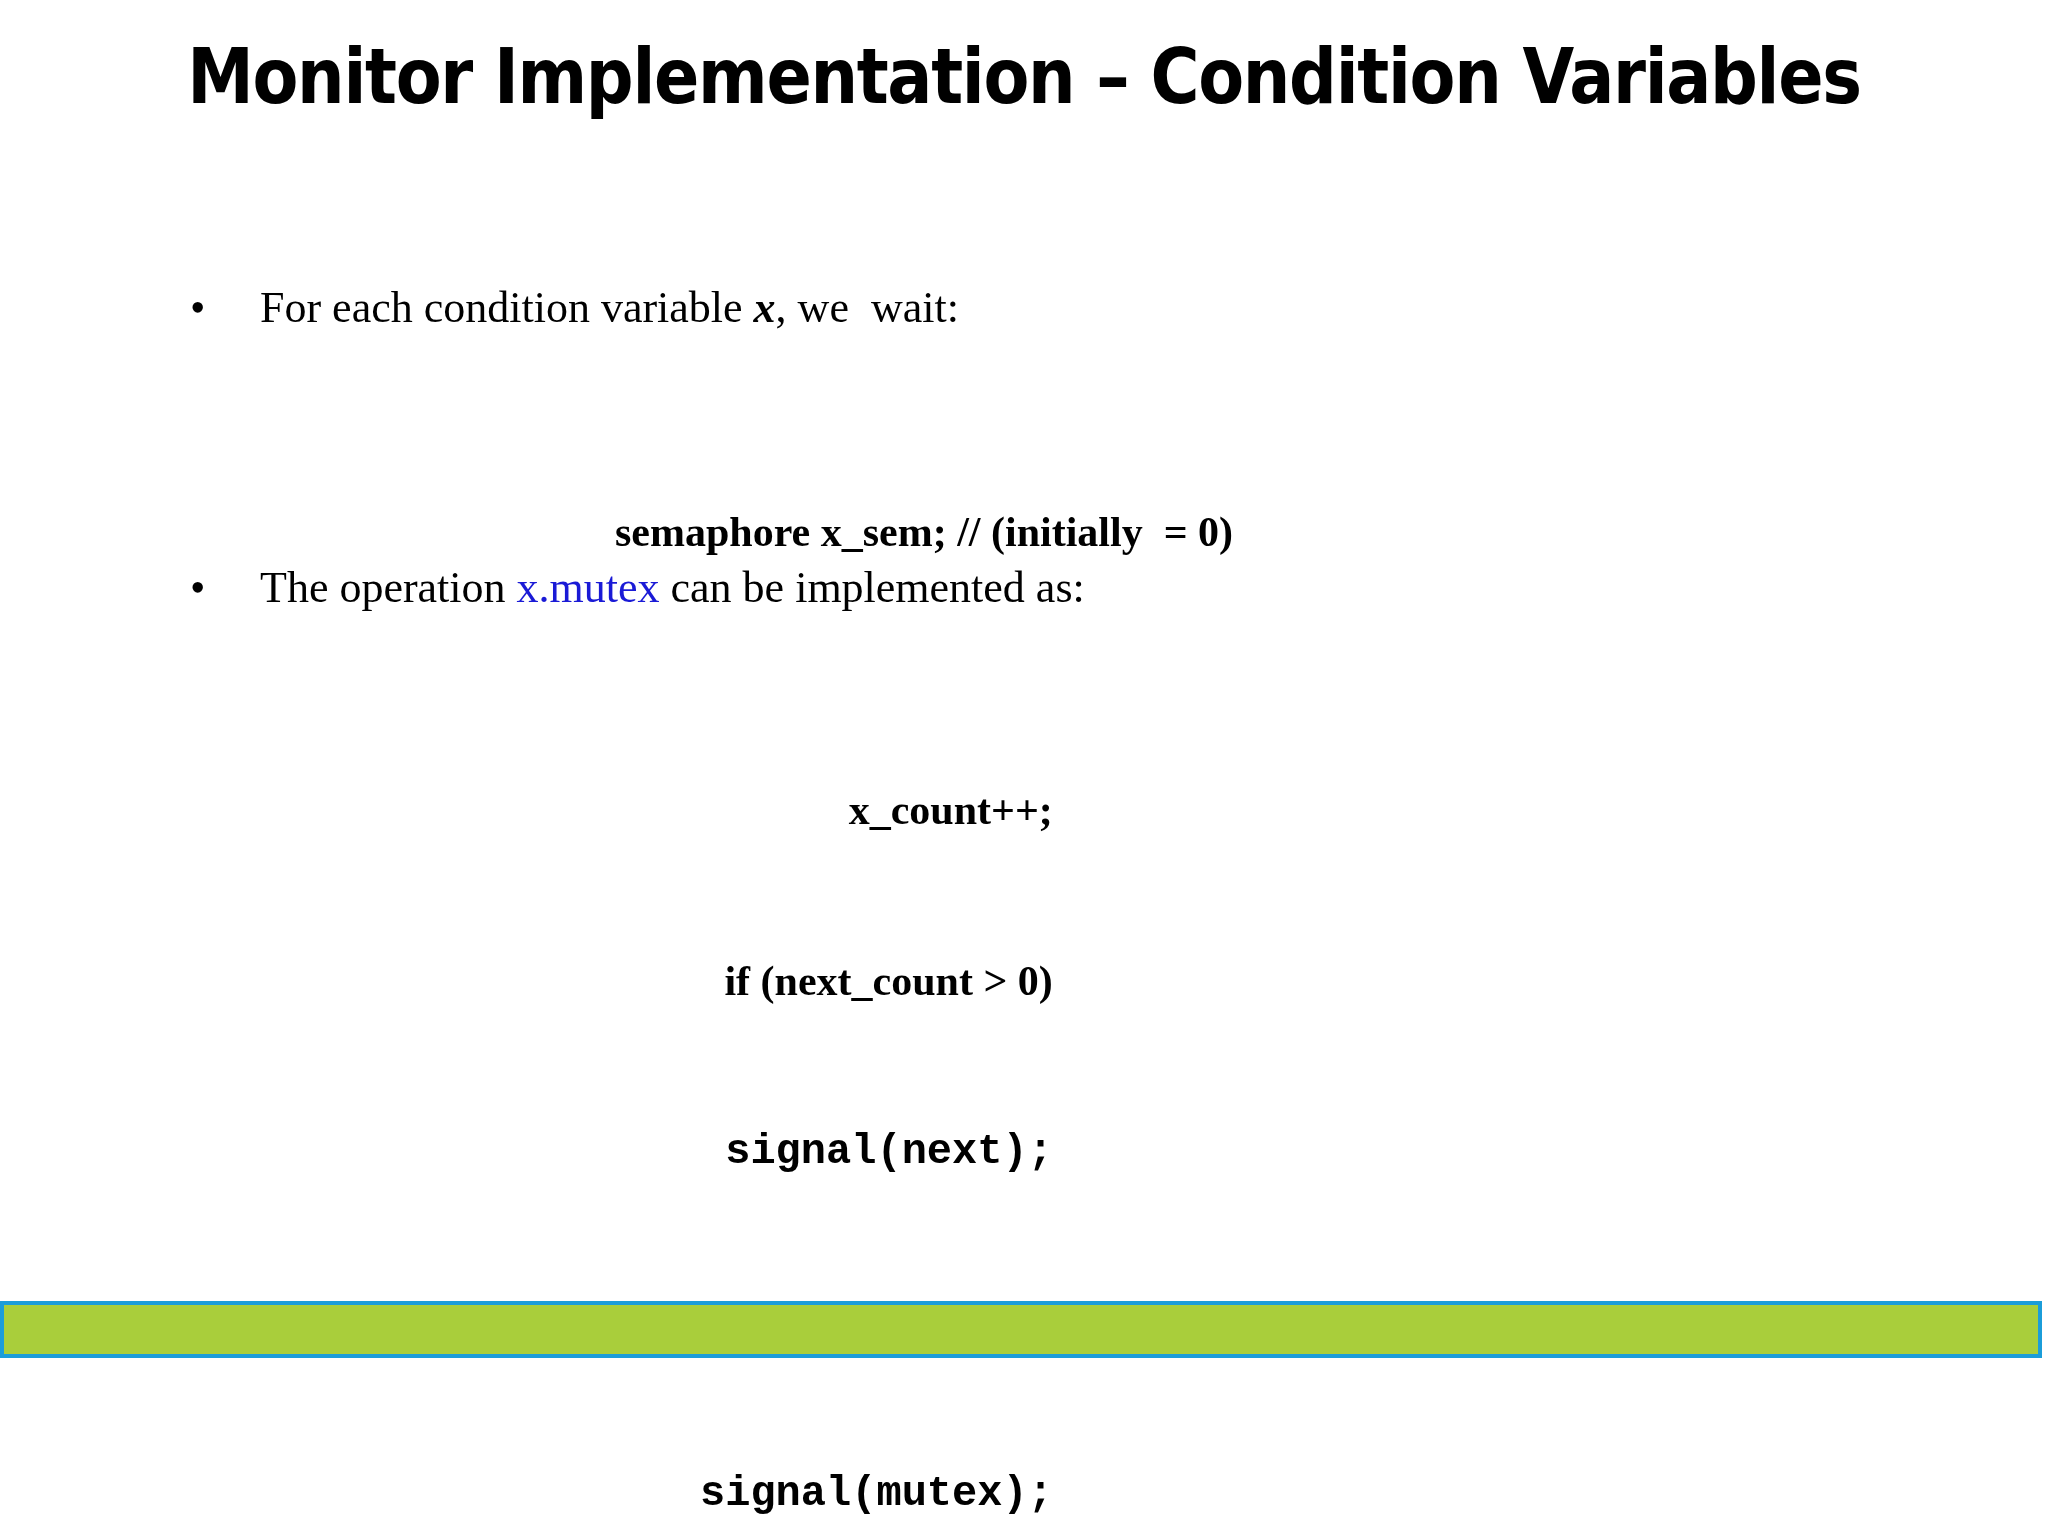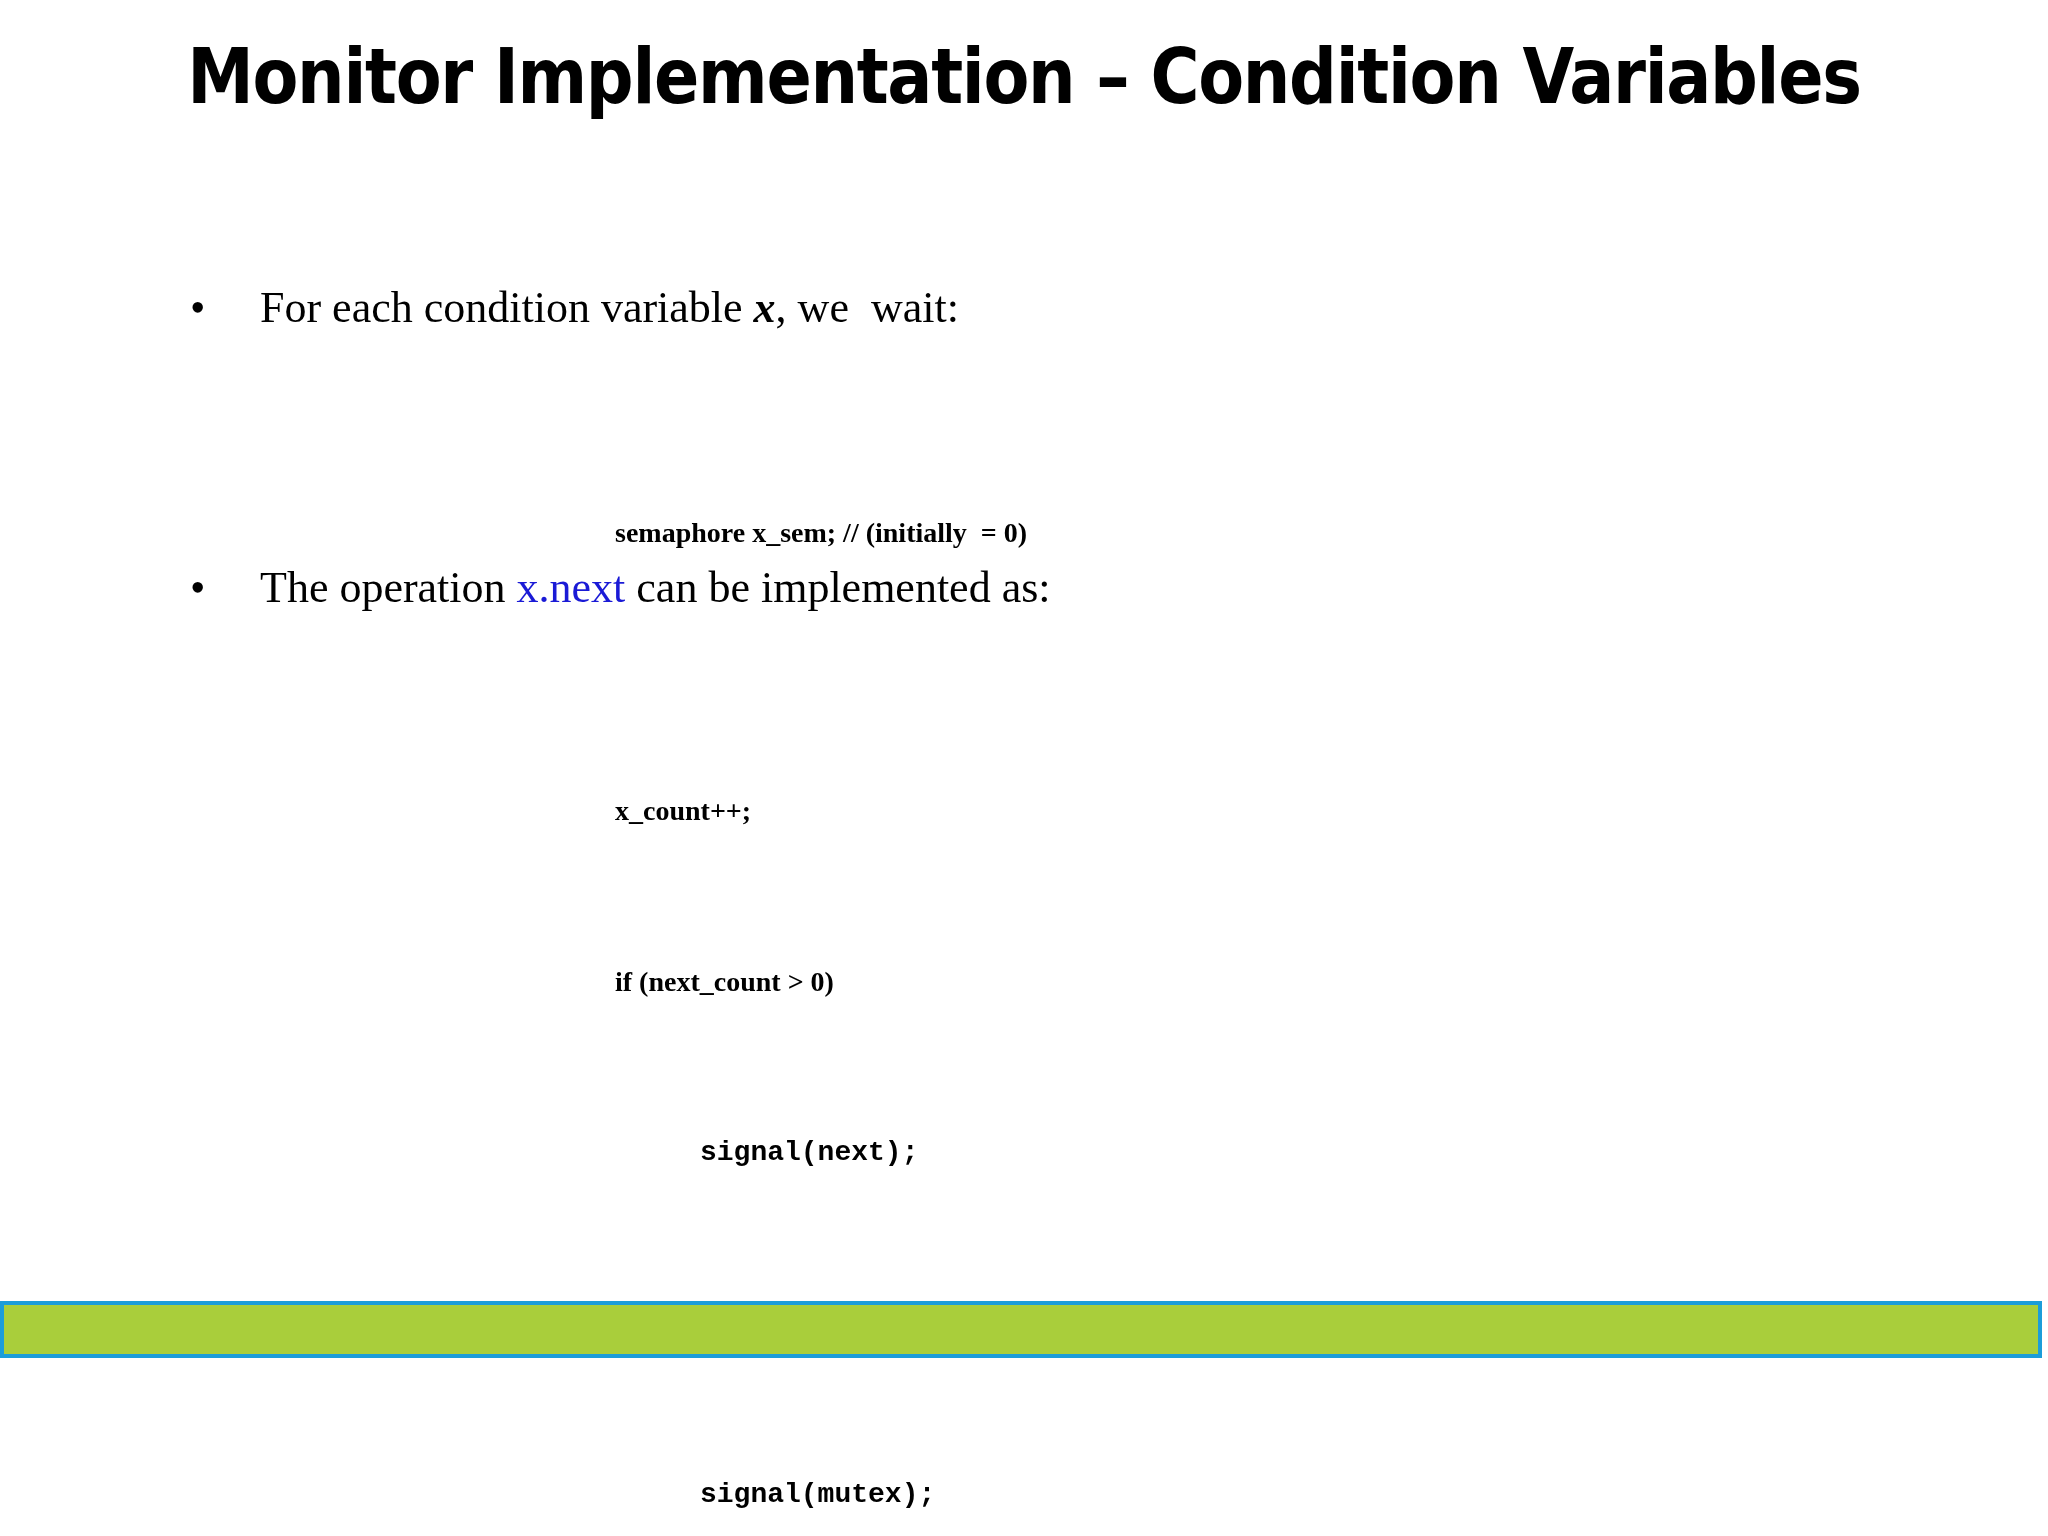--- a/index.html
+++ b/index.html
@@ -67,24 +67,25 @@
     font-style: italic;
   }
   .bullet-text .kw-blue {
     color: #1A1AD6;
   }
 
   .code-block {
     position: absolute;
     left: 615px;
     font-weight: bold;
-    font-size: 28px;
+    font-size: 42px;
     line-height: 57px;
     color: #000000;
     white-space: pre;
+    text-align: right;
   }
   .code-line {
     white-space: pre;
   }
   .code-line.indent {
     padding-left: 85px;
     font-family: Liberation Mono, monospace;
   }
 
   #bullet-1 { left: 190px; top: 280px; }
@@ -117,21 +118,21 @@
       <span class="bullet-dot">•</span>
       <span class="bullet-text"><span>For each condition variable </span><span class="var-x">x</span><span>, we  wait:</span></span>
     </div>
 
     <div class="code-block" id="code-1">
       <div class="code-line">semaphore x_sem; // (initially  = 0)</div>
     </div>
 
     <div class="bullet-row" id="bullet-2">
       <span class="bullet-dot">•</span>
-      <span class="bullet-text"><span>The operation </span><span class="kw-blue">x.next</span><span> can be implemented as:</span></span>
+      <span class="bullet-text"><span>The operation </span><span class="kw-blue">x.mutex</span><span> can be implemented as:</span></span>
     </div>
 
     <div class="code-block" id="code-2">
       <div class="code-line">x_count++;</div>
       <div class="code-line">if (next_count &gt; 0)</div>
       <div class="code-line indent">signal(next);</div>
       <div class="code-line">else</div>
       <div class="code-line indent">signal(mutex);</div>
       
       

